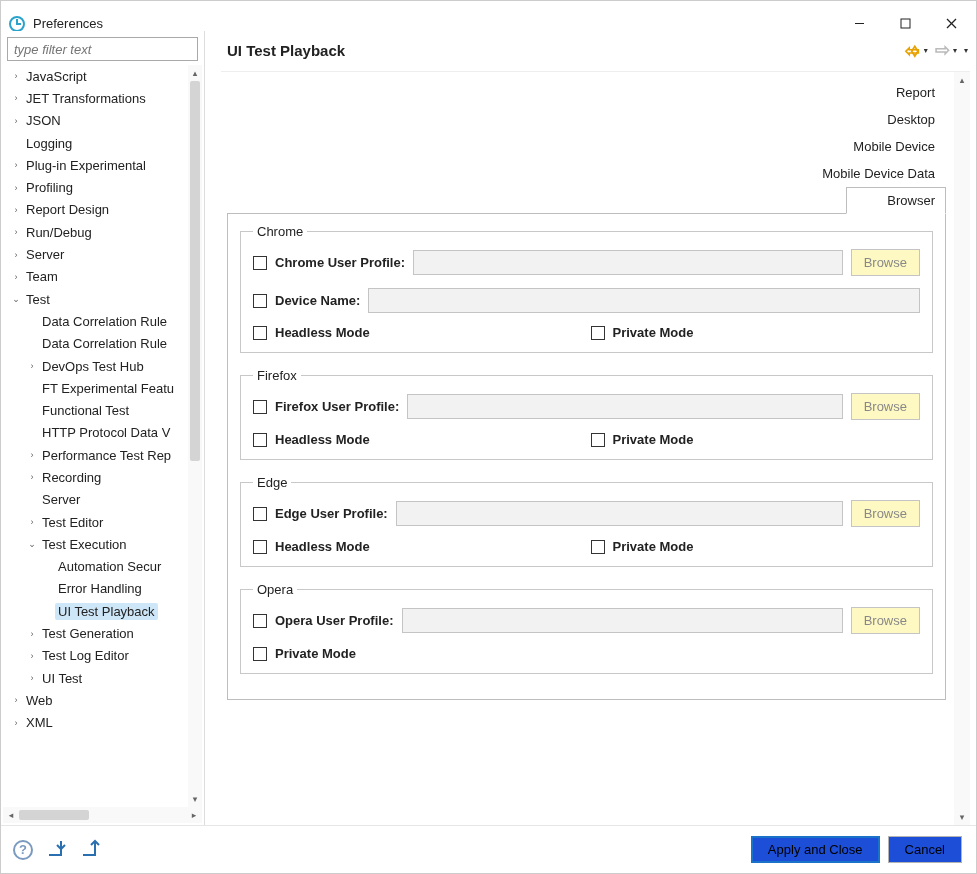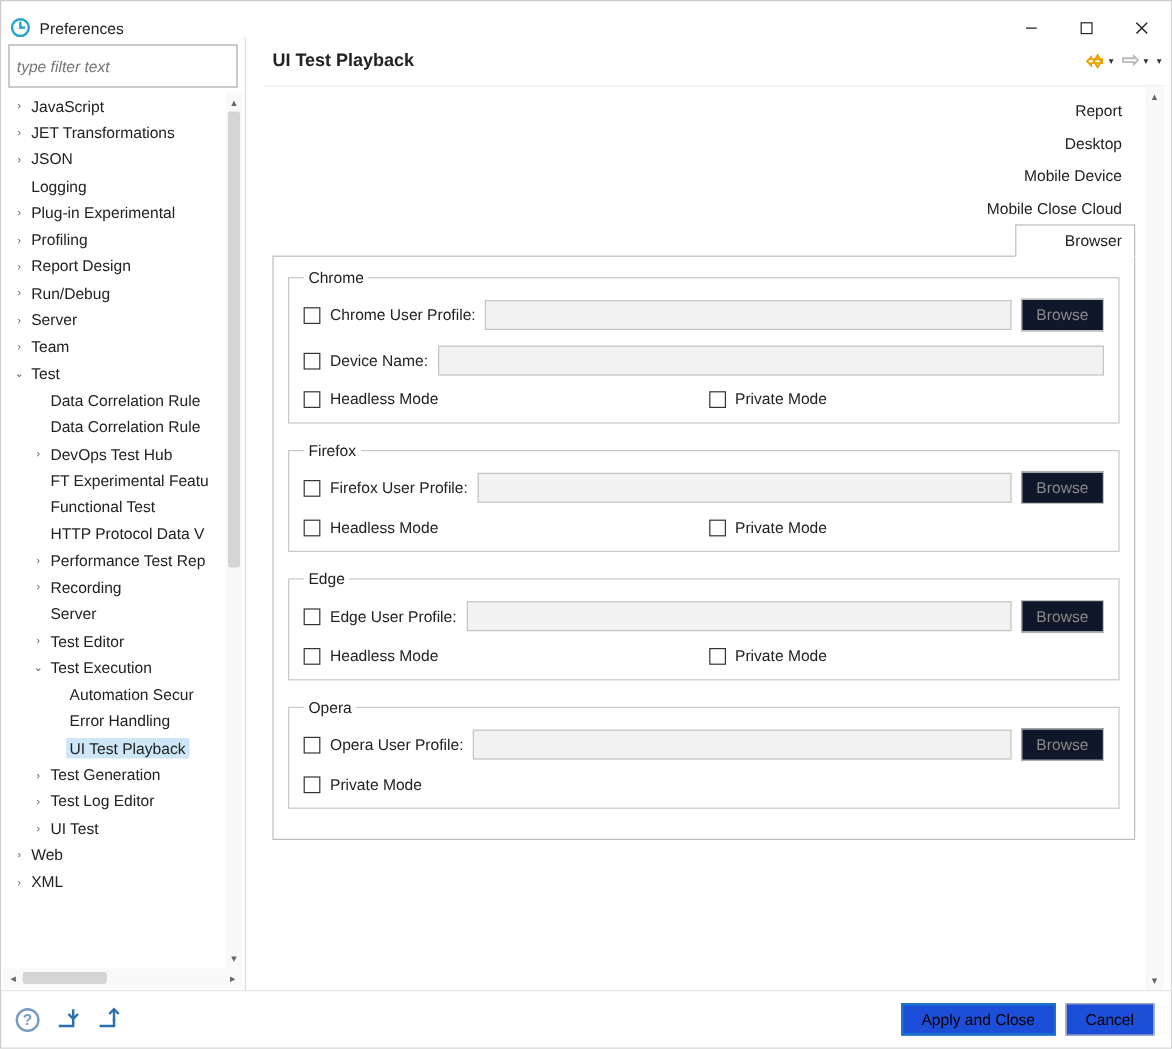--- a/index.html
+++ b/index.html
@@ -1,29 +1,29 @@
 <!DOCTYPE html>
 <html><head>
 <meta charset="utf-8">
 <style>
   * { box-sizing: border-box; }
   html, body { margin:0; padding:0; font-family:"Segoe UI", Tahoma, sans-serif; font-size:13px; color:#222; background:#fff; }
   .window { width:977px; height:874px; border:1px solid #ccc; display:flex; flex-direction:column; }
   
-  .titlebar { height:30px; display:flex; align-items:flex-end; padding:15px 2px 0 8px; }
+  .titlebar { height:30px; display:flex; align-items:flex-start; padding:15px 2px 0 8px; }
   .titlebar .app-icon { width:16px; height:16px; margin-right:8px; }
   .titlebar .title { flex:1; font-size:13px; color:#222; }
   .win-controls { display:flex; height:100%; }
   .win-btn { width:46px; display:flex; align-items:center; justify-content:center; color:#333; }
   .win-btn svg { width:11px; height:11px; }
   
   .body { flex:1; display:flex; min-height:0; }
   .sidebar { width:204px; border-right:1px solid #ddd; display:flex; flex-direction:column; background:#fff; position:relative;}
   .filter-wrap { padding:6px 6px 4px 6px; }
-  .filter-input { width:100%; height:36px; border:1px solid #a9a9a9; padding:2px 6px; font-size:13px; color:#ef4444; font-style:italic; outline:none; background:#fff;}
+  .filter-input { width:100%; height:24px; border:1px solid #a9a9a9; padding:2px 6px; font-size:13px; color:#ef4444; font-style:italic; outline:none; background:#fff;}
   .tree-scroll { flex:1; overflow:hidden; position:relative; margin:0 2px;}
   .tree { position:absolute; inset:0 14px 0 0; overflow:hidden; }
   .vscroll { position:absolute; top:0; right:0; width:14px; height:100%; background:#f9f9f9; display:flex; flex-direction:column; align-items:center;}
   .vscroll .arrow{ width:100%; height:16px; display:flex; align-items:center; justify-content:center; font-size:9px; color:#666;}
   .vscroll .track{ flex:1; width:100%; position:relative;}
   .vscroll .thumb{ position:absolute; left:2px; right:2px; top:0; height:60px; background:#d4d4d4; border-radius:2px;}
   .hscroll { height:16px; background:#f9f9f9; display:flex; align-items:center; margin:0 2px 2px 2px;}
   .hscroll .arrow{ width:16px; height:100%; display:flex; align-items:center; justify-content:center; font-size:9px; color:#666;}
   .hscroll .track{ flex:1; height:100%; position:relative;}
   .hscroll .thumb{ position:absolute; top:3px; bottom:3px; left:0; width:60px; background:#d4d4d4; border-radius:2px;}
@@ -49,23 +49,23 @@
   .tabs { display:flex; align-items:flex-end; margin-bottom:0;flex-direction:column;}
   .tab { padding:5px 10px 5px 10px; border:1px solid transparent; font-size:13px; color:#222; position:relative; top:1px; }
   .tab.active { border:1px solid #bdbdbd; border-bottom:1px solid #fff; background:#fff;padding-left:40px; }
   .tab-panel { border:1px solid #bdbdbd; padding:10px 12px 10px 12px; }
   
   fieldset.grp { border:1px solid #c8c8c8; margin:0 0 15px 0; padding:10px 12px 12px 12px; }
   fieldset.grp legend { padding:0 4px; font-size:13px; color:#222;}
   .row { display:flex; align-items:center; gap:8px; margin-bottom:12px;}
   .row:last-child{ margin-bottom:2px;}
   .chk { width:14px; height:14px; border:1px solid #343434; background:#fff; flex-shrink:0;}
-  .chk-label { font-size:13px; }
+  .chk-label { font-size:13px;font-weight:bold; }
   .text-field { flex:1; height:25px; border:1px solid #c4c4c4; background:#f2f2f2; }
-  .browse-btn { height:27px; padding:0 12px; border:1px solid #c4c4c4; background:#0f172a; color:#888; font-size:13px;}
+  .browse-btn { height:27px; padding:0 12px; border:1px solid #c4c4c4; background:#fef9c3; color:#888; font-size:13px;}
   .two-col { display:grid; grid-template-columns:1fr 1fr; gap:8px;}
   .chk-pair { display:flex; align-items:center; gap:8px;}
   
   .footer { height:48px; border-top:1px solid #e6e6e6; display:flex; align-items:center; padding:0 14px 0 12px; gap:8px;}
   .footer .left-icons { display:flex; gap:14px; align-items:center;}
   .footer .spacer{ flex:1;}
   .btn { height:27px; padding:0 16px; background:#1d4ed8; border:1px solid #b4b4b4; font-size:13px;}
   .btn.primary { border:2px solid #1a73c8; padding:0 15px;}
   .help-icon{ width:20px; height:20px; border:2px solid #7a9ac0; border-radius:50%; display:flex; align-items:center; justify-content:center; color:#7a9ac0; font-weight:bold; font-size:13px;}
   .inout-icon svg { width:20px; height:18px;}
@@ -263,21 +263,21 @@
         </div>
       </div>
 
       <div class="content-scroll">
         <div class="content-inner">
 
           <div class="tabs">
             <div class="tab">Report</div>
             <div class="tab">Desktop</div>
             <div class="tab">Mobile Device</div>
-            <div class="tab">Mobile Close Cloud</div>
+            <div class="tab">Mobile Device Data</div>
             <div class="tab active">Browser</div>
           </div>
 
           <div class="tab-panel">
 
             <fieldset class="grp">
               <legend>Chrome</legend>
               <div class="row">
                 <span class="chk"></span>
                 <span class="chk-label">Chrome User Profile:</span>

